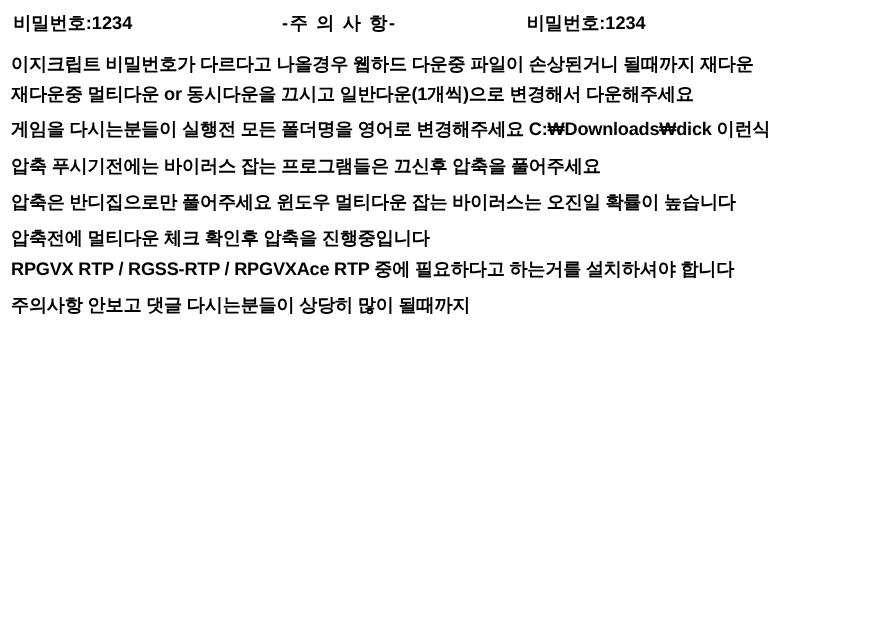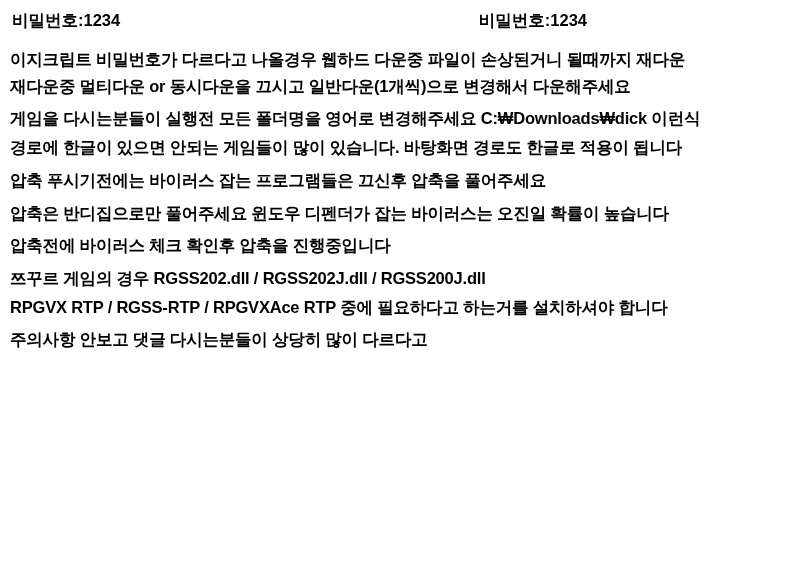--- a/index.html
+++ b/index.html
@@ -61,29 +61,28 @@
     margin-top: 2px;
   }
 </style>
 </head>
 <body>
 
 <div class="page">
 
   <div class="header-row">
     <span class="header-left">비밀번호:1234</span>
+    <span class="header-center">-주 의 사 항-</span>
     <span class="header-right">비밀번호:1234</span>
   </div>
 
   <div class="body-block">
     <div class="para gap-lg">이지크립트 비밀번호가 다르다고 나올경우 웹하드 다운중 파일이 손상된거니 될때까지 재다운</div>
     <div class="para gap-md">재다운중 멀티다운 or 동시다운을 끄시고 일반다운(1개씩)으로 변경해서 다운해주세요</div>
     <div class="para gap-lg">게임을 다시는분들이 실행전 모든 폴더명을 영어로 변경해주세요 C:₩Downloads₩dick 이런식</div>
-    <div class="para gap-sm">경로에 한글이 있으면 안되는 게임들이 많이 있습니다. 바탕화면 경로도 한글로 적용이 됩니다</div>
     <div class="para gap-lg">압축 푸시기전에는 바이러스 잡는 프로그램들은 끄신후 압축을 풀어주세요</div>
-    <div class="para gap-lg">압축은 반디집으로만 풀어주세요 윈도우 디펜더가 잡는 바이러스는 오진일 확률이 높습니다</div>
-    <div class="para gap-lg">압축전에 바이러스 체크 확인후 압축을 진행중입니다</div>
-    <div class="para gap-lg">쯔꾸르 게임의 경우 RGSS202.dll / RGSS202J.dll / RGSS200J.dll</div>
+    <div class="para gap-lg">압축은 반디집으로만 풀어주세요 윈도우 멀티다운 잡는 바이러스는 오진일 확률이 높습니다</div>
+    <div class="para gap-lg">압축전에 멀티다운 체크 확인후 압축을 진행중입니다</div>
     <div class="para gap-sm">RPGVX RTP /  RGSS-RTP  / RPGVXAce RTP 중에 필요하다고 하는거를 설치하셔야 합니다</div>
-    <div class="para gap-lg">주의사항 안보고 댓글 다시는분들이 상당히 많이 다르다고</div>
+    <div class="para gap-lg">주의사항 안보고 댓글 다시는분들이 상당히 많이 될때까지</div>
   </div>
 
 </div>
 
 </body></html>

